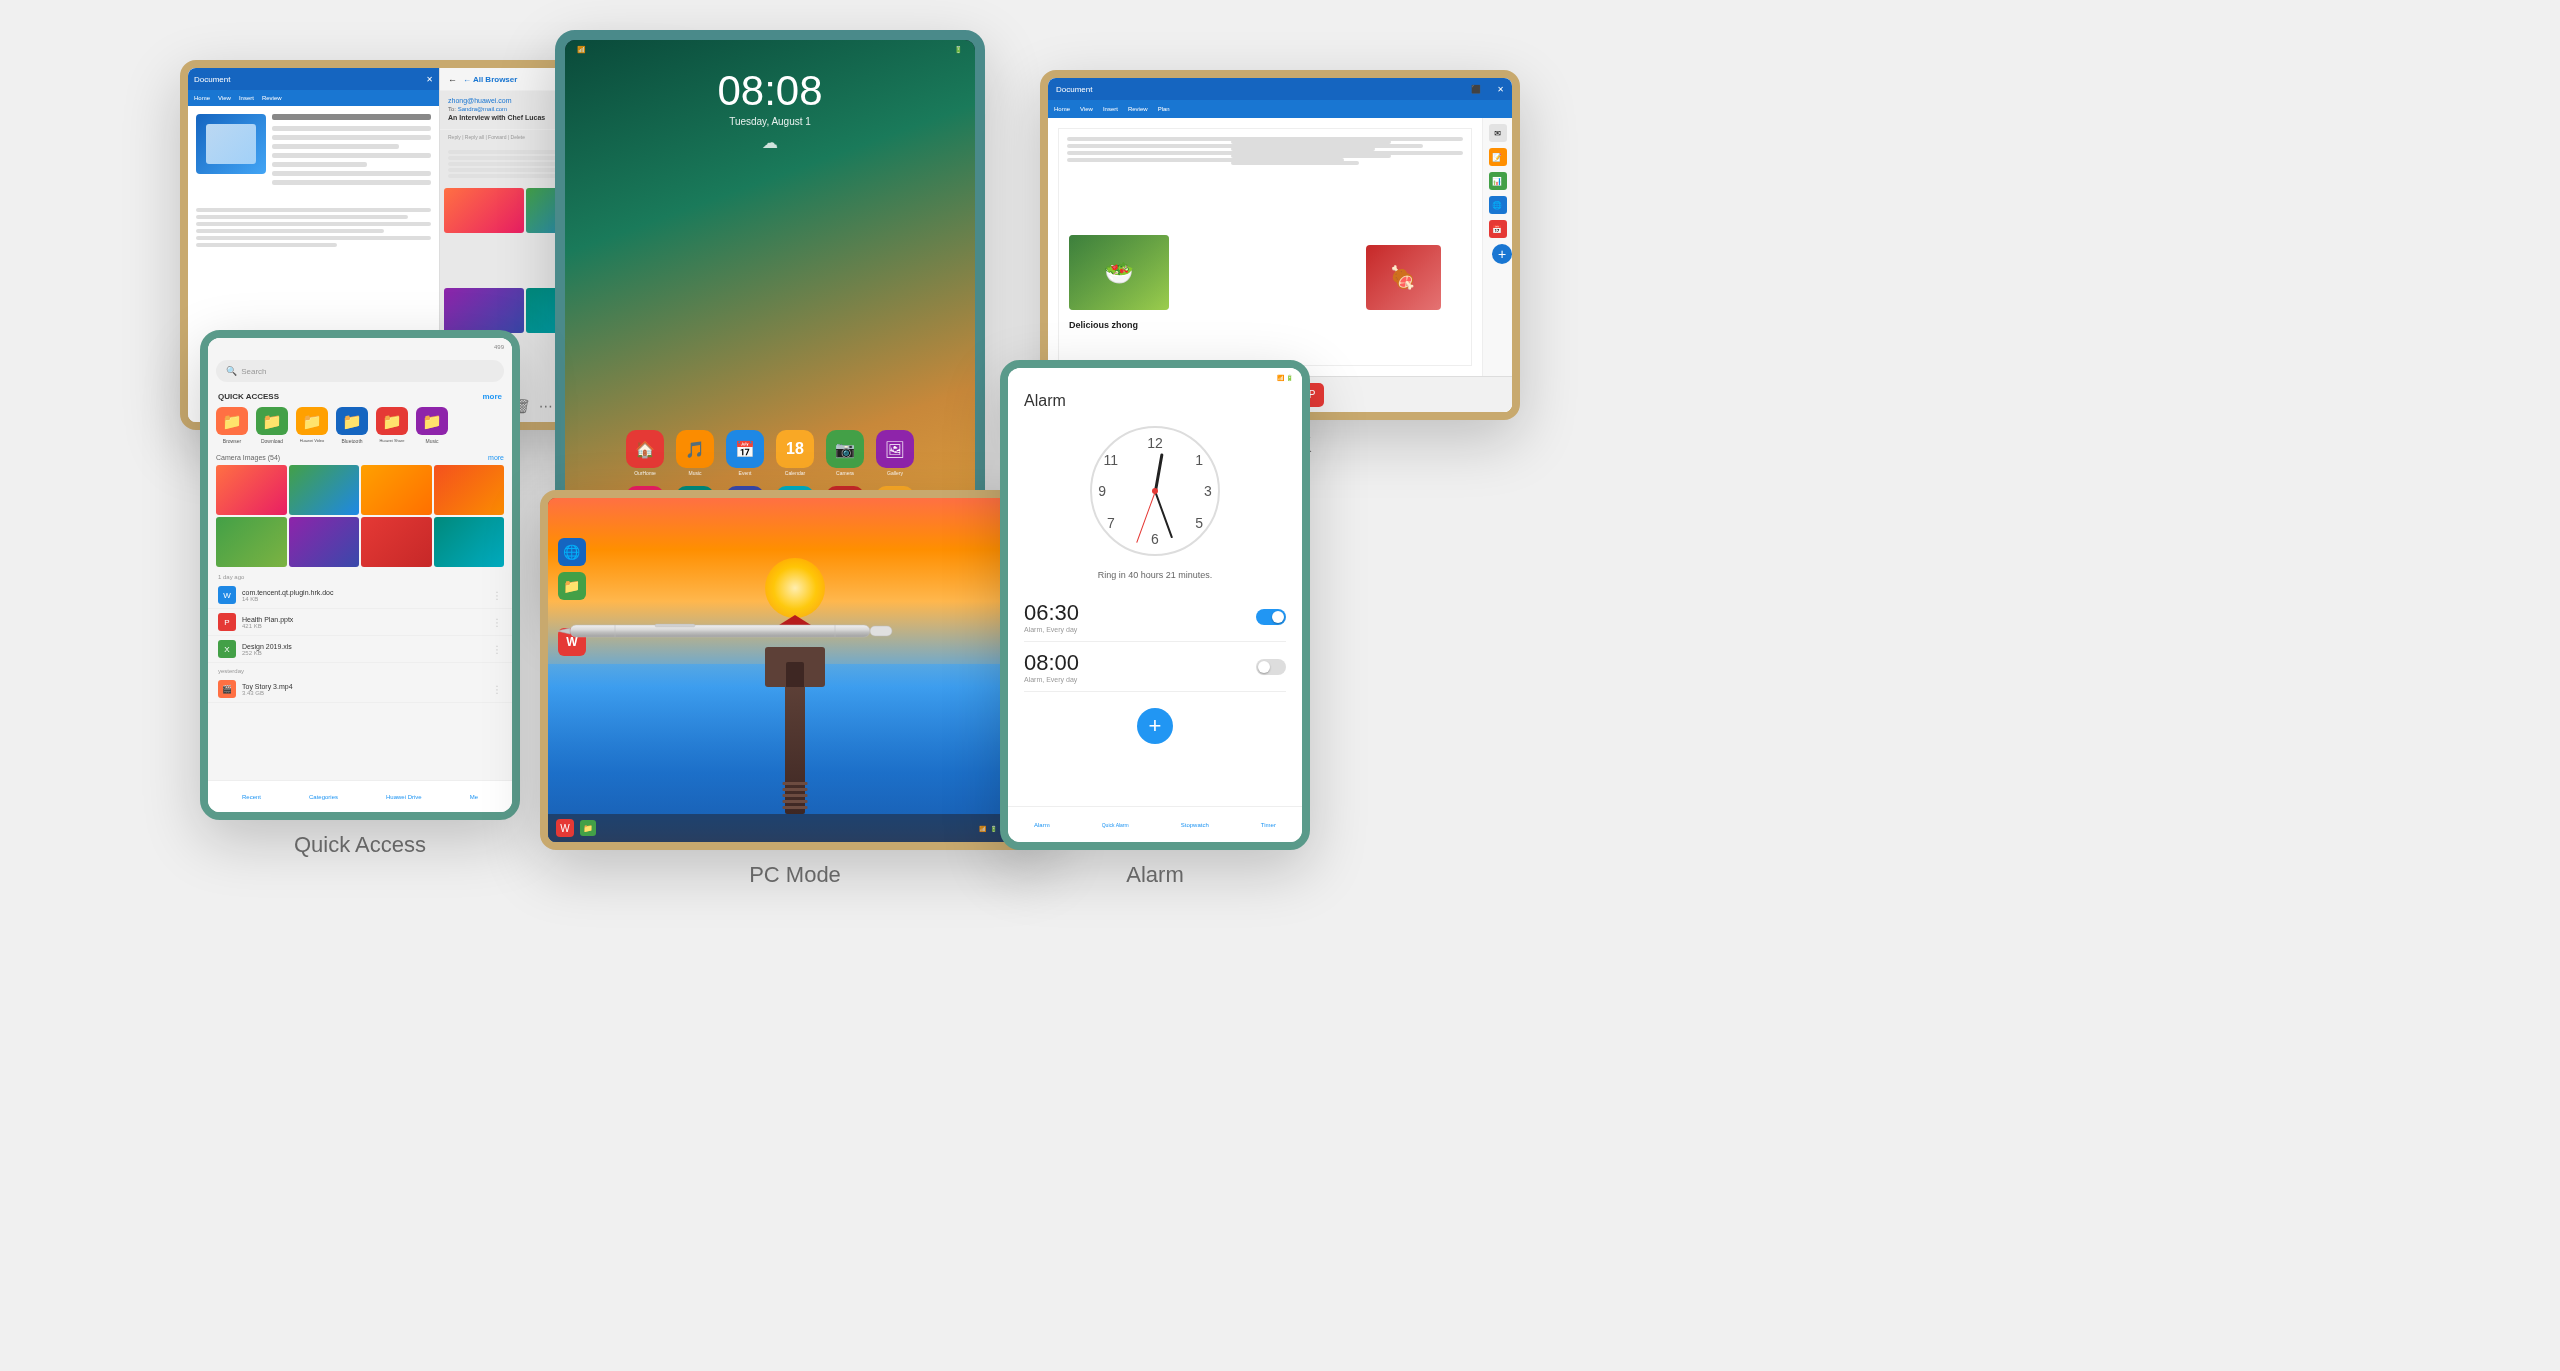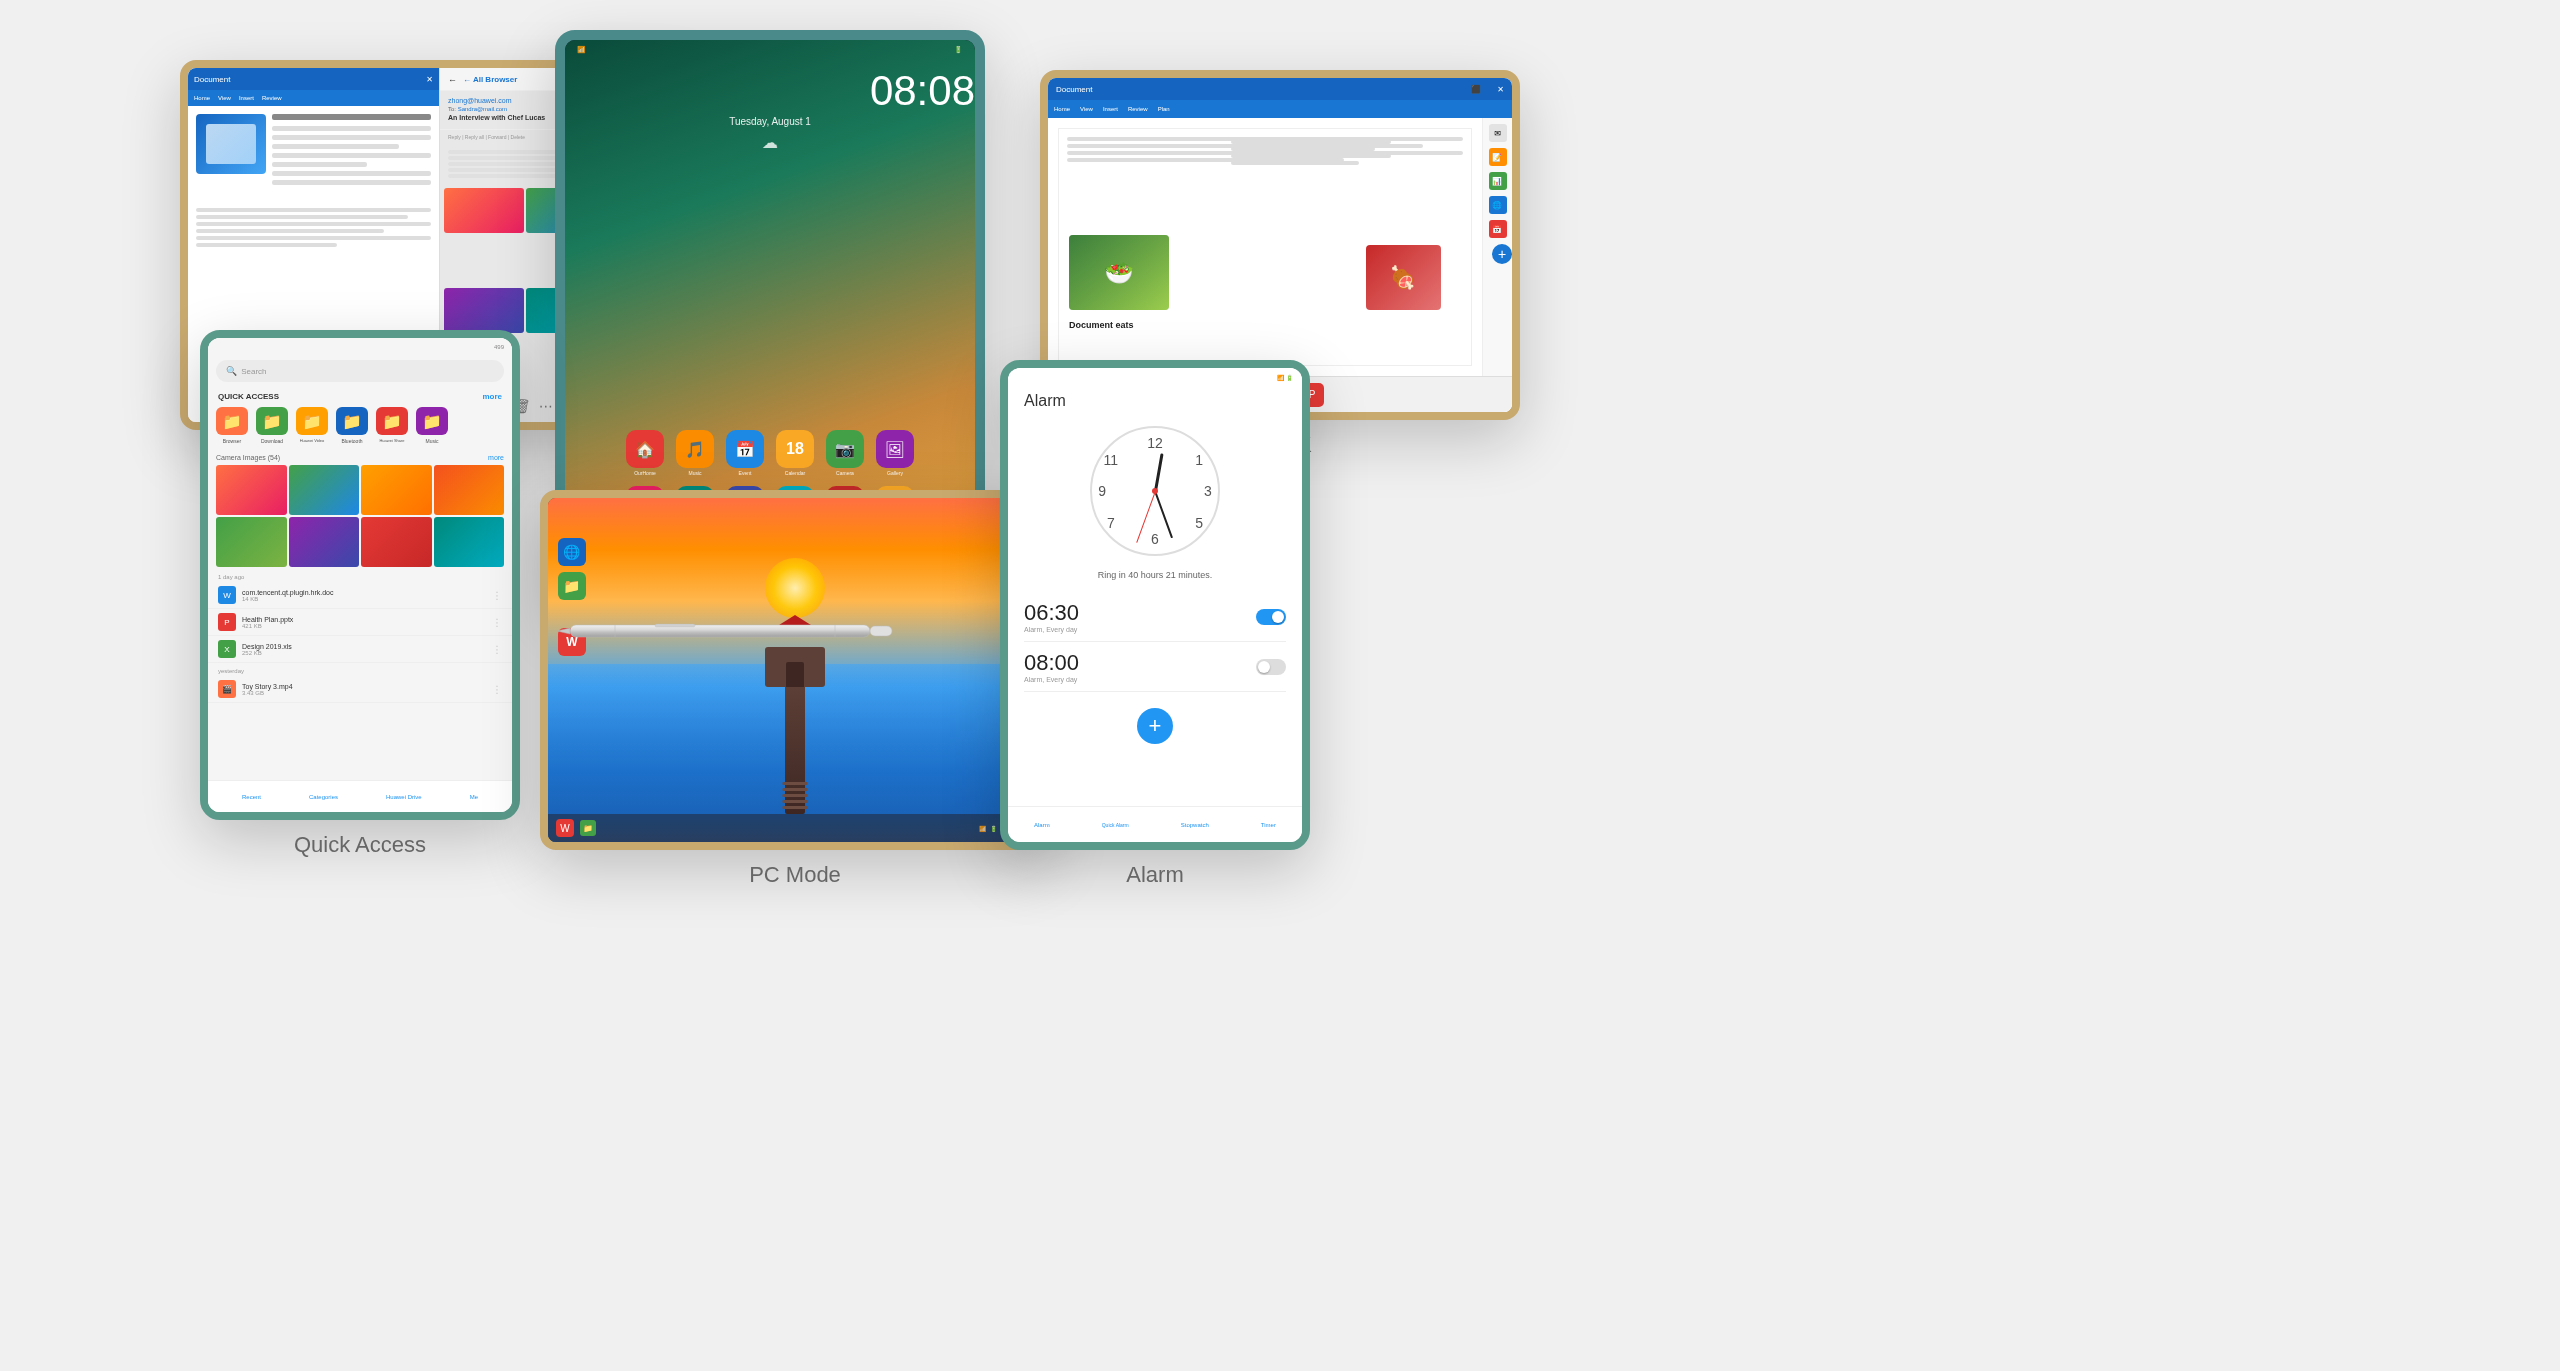--- a/index.html
+++ b/index.html
@@ -228,21 +228,21 @@
       justify-content: space-between;
       padding: 6px 12px;
       color: #fff;
       font-size: 8px;
     }
 
     .desktop-time {
       color: #fff;
       font-size: 42px;
       font-weight: 300;
-      text-align: right;
+      text-align: center;
       padding-top: 10px;
       line-height: 1;
     }
 
     .desktop-date {
       color: rgba(255,255,255,0.9);
       font-size: 10px;
       text-align: center;
       margin-top: 4px;
     }
@@ -993,21 +993,21 @@
             <div class="dock-text-lines">
               <div class="dock-text-line" style="width:100%"></div>
               <div class="dock-text-line" style="width:90%"></div>
               <div class="dock-text-line" style="width:100%"></div>
               <div class="dock-text-line" style="width:70%"></div>
             </div>
 
             <div style="position:absolute;left:10px;bottom:55px;width:100px;height:75px;background:linear-gradient(135deg,#3d8b3d,#8bc34a);border-radius:4px;overflow:hidden;">
               <div style="width:100%;height:100%;background:linear-gradient(to bottom right,rgba(60,120,60,0.6),rgba(180,220,80,0.4));display:flex;align-items:center;justify-content:center;font-size:24px;">🥗</div>
             </div>
-            <div style="position:absolute;left:10px;bottom:35px;font-size:9px;font-weight:bold;color:#222;">Document eats</div>
+            <div style="position:absolute;left:10px;bottom:35px;font-size:9px;font-weight:bold;color:#222;">Delicious zhong</div>
 
             <div style="position:absolute;right:30px;bottom:55px;width:75px;height:65px;background:linear-gradient(135deg,#c62828,#e57373);border-radius:4px;overflow:hidden;">
               <div style="width:100%;height:100%;display:flex;align-items:center;justify-content:center;font-size:22px;">🍖</div>
             </div>
 
             <div style="position:absolute;right:80px;top:8px;width:160px;">
               <div style="height:4px;background:#ddd;margin:3px 0;border-radius:2px;"></div>
               <div style="height:4px;background:#ddd;margin:3px 0;border-radius:2px;width:90%;"></div>
               <div style="height:4px;background:#ddd;margin:3px 0;border-radius:2px;"></div>
               <div style="height:4px;background:#ddd;margin:3px 0;border-radius:2px;width:80%;"></div>

